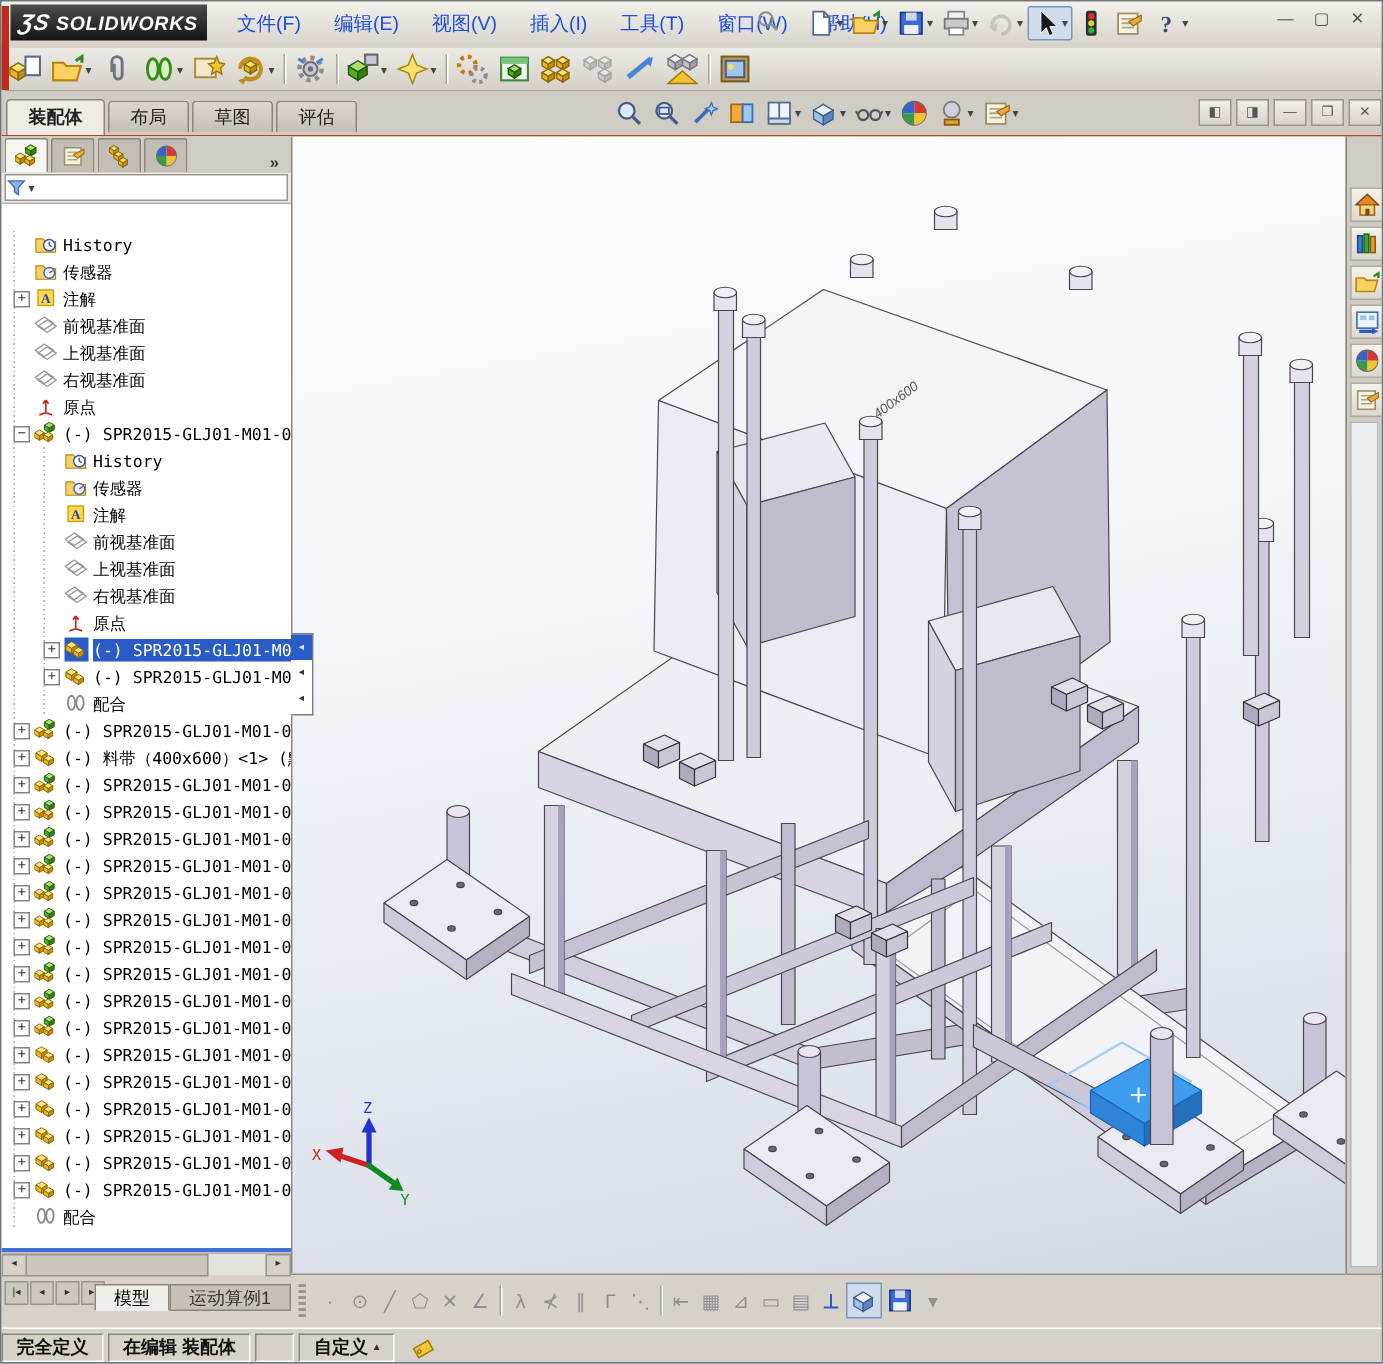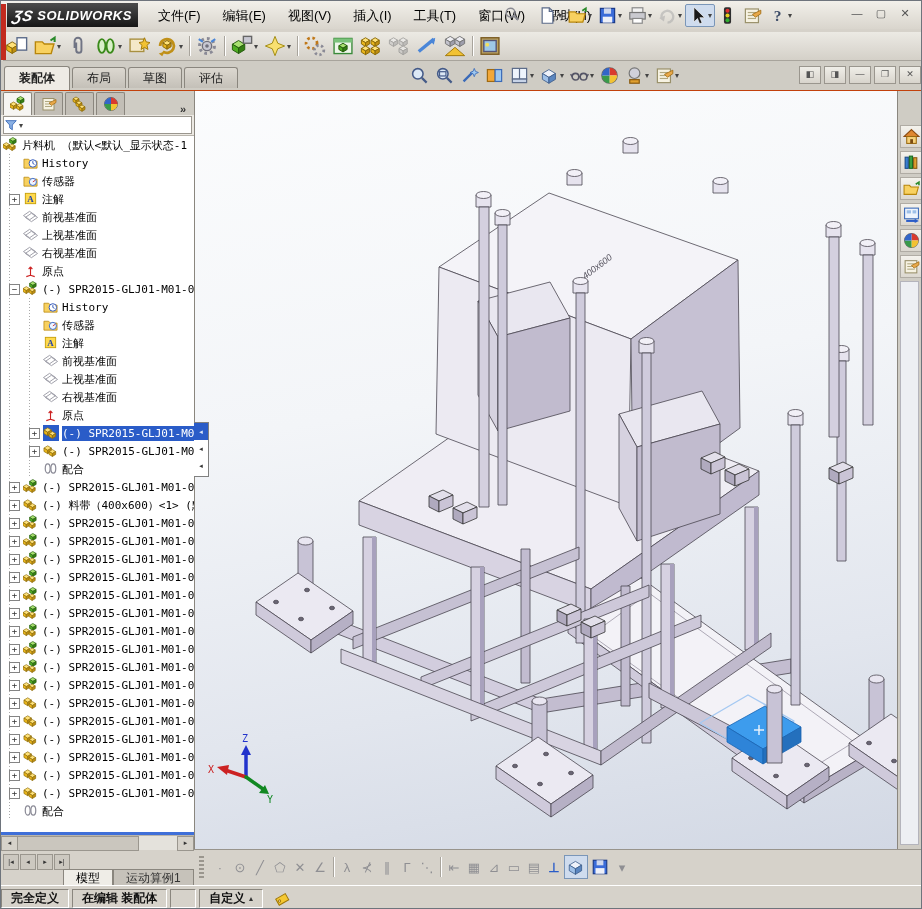--- a/index.html
+++ b/index.html
@@ -7,21 +7,21 @@
        overflow:hidden;border:1px solid #6e747c;box-sizing:border-box;}
   .abs{position:absolute;}
   
   #titlebar{left:0;top:0;width:922px;height:28px;background:linear-gradient(#f2f0ea,#d9d5cd);}
   #redstrip{left:0;top:3px;width:5px;height:56px;background:#c22a1e;z-index:30;}
   #logo{left:6px;top:2px;width:131px;height:24px;background:linear-gradient(#4c4c4c,#161616);color:#fff;
         display:flex;align-items:center;justify-content:center;font-style:italic;font-weight:bold;
         font-size:13px;letter-spacing:.5px;}
   #logo .mark{font-size:15px;margin-right:4px;transform:skewX(-12deg);display:inline-block;}
   #menubar{left:146px;top:4px;height:20px;display:flex;}
-  .menuitem{padding:2px 11px;font-size:13px;color:#000000;cursor:default;}
+  .menuitem{padding:2px 11px;font-size:13px;color:#1d4ed8;cursor:default;}
   #searchmag{left:503px;top:5px;}
   #maintoolbar{left:534px;top:3px;height:22px;display:flex;align-items:center;}
   #winctrl{right:4px;top:4px;display:flex;}
   .winbtn{width:24px;height:18px;text-align:center;line-height:17px;color:#555;font-size:11px;}
   
   .tbtn{display:inline-flex;align-items:center;padding:1px 2px;border:1px solid transparent;border-radius:2px;}
   .tbtn.pressed{background:#cfdcee;border-color:#7a96b8;}
   .tbtn.disabled svg{filter:grayscale(1) opacity(.55);}
   .caret{font-size:8px;color:#444;margin-left:1px;}
   .tsep{width:1px;height:20px;background:#a8a49c;margin:0 3px;box-shadow:1px 0 0 #fff;}
@@ -72,21 +72,21 @@
   #taskpane{left:896px;top:90px;width:26px;height:758px;background:#cfccc4;border-left:1px solid #8a867e;}
   .tpicon{position:absolute;left:2px;width:21px;height:21px;border:1px solid #b0aca4;background:linear-gradient(#f4f2ec,#dcd8d0);
           display:flex;align-items:center;justify-content:center;}
   #tpstrip{position:absolute;left:2px;top:190px;bottom:4px;width:17px;background:#edeff3;border:1px solid #b4b4bc;}
   
   #bottomband{left:0;top:848px;width:922px;height:36px;background:#d6d2ca;border-top:1px solid #98948c;}
   #navbtns{left:2px;top:4px;display:flex;gap:1px;}
   .navb{width:14px;height:14px;border:1px solid #9a968e;background:#ccc8c0;font-size:7px;color:#333;
         text-align:center;line-height:13px;}
   .bottab{display:inline-block;height:16px;line-height:16px;padding:0 12px;font-size:12px;border:1px solid #8a867e;}
-  #bottabs{left:62px;top:18px;}
+  #bottabs{left:62px;top:6px;}
   .bottab.active{background:#efede7;border-bottom:1px solid #efede7;}
   .bottab.inactive{background:#c6c2ba;color:#333;}
   #sketchbar{left:198px;top:3px;height:28px;display:flex;align-items:center;background:#d6d2ca;}
   #dragdots{width:5px;height:22px;margin-right:6px;background:repeating-linear-gradient(to bottom,#9a968e 0 2px,transparent 2px 4px);}
   .skg{width:20px;text-align:center;font-size:13px;color:#8f8f93;}
   .skg.blue{color:#2a5cc8;font-weight:bold;}
   .skbtn{display:inline-flex;padding:2px;border:1px solid transparent;}
   .skbtn.pressed{background:#cfdcee;border-color:#7a96b8;}
   
   #statusbar{left:0;top:884px;width:922px;height:25px;background:#d6d2ca;border-top:1px solid #fff;
@@ -713,36 +713,20 @@
       <div id="filterbox">
         <span id="funnel">
             <svg width="14" height="14" viewBox="0 0 16 16">
               <path d="M2,3 h12 l-4.5,5 v5.5 l-3,-2.2 v-3.3 z" fill="#8ab0e4" stroke="#3a6ab8"></path>
             </svg>
           </span>
         <span class="caret">▾</span>
       </div>
     </div>
     <div id="tree" class="abs">
-        <div class="trow" style="top: 0px;">
-          <span class="ticon" style="left: 2px;">
-            <svg width="15" height="15" viewBox="0 0 16 16">
-              <polygon points="0,8.1 3.5,6 7,8.1 3.5,10.2" fill="#ffe27a" stroke="#8a6a08" stroke-width="0.7"></polygon>
-              <polygon points="0,8.1 3.5,10.2 3.5,13.35 0,11.25" fill="#eab61c" stroke="#8a6a08" stroke-width="0.7"></polygon>
-              <polygon points="3.5,10.2 7,8.1 7,11.25 3.5,13.35" fill="#c08f10" stroke="#8a6a08" stroke-width="0.7"></polygon>
-              <polygon points="7,2.6 10.5,0.5 14,2.6 10.5,4.7" fill="#a8e070" stroke="#245c0c" stroke-width="0.7"></polygon>
-              <polygon points="7,2.6 10.5,4.7 10.5,7.85 7,5.75" fill="#4fae22" stroke="#245c0c" stroke-width="0.7"></polygon>
-              <polygon points="10.5,4.7 14,2.6 14,5.75 10.5,7.85" fill="#357f13" stroke="#245c0c" stroke-width="0.7"></polygon>
-              <polygon points="6.5,9.45 9.75,7.5 13,9.45 9.75,11.4" fill="#ffe27a" stroke="#8a6a08" stroke-width="0.7"></polygon>
-              <polygon points="6.5,9.45 9.75,11.4 9.75,14.325000000000001 6.5,12.375" fill="#eab61c" stroke="#8a6a08" stroke-width="0.7"></polygon>
-              <polygon points="9.75,11.4 13,9.45 13,12.375 9.75,14.325000000000001" fill="#c08f10" stroke="#8a6a08" stroke-width="0.7"></polygon>
-            </svg>
-          </span>
-          <span class="tlabel" style="left: 21px;">片料机  （默认&lt;默认_显示状态-1</span>
-        </div>
         <div class="trow" style="top: 18px;">
           <span class="tline" style="left: 8px;"></span>
           <span class="ticon" style="left: 22px;">
             <svg width="15" height="15" viewBox="0 0 16 16">
               <path d="M1,4.5 l5,0 2,2 7,0 0,7.5 -14,0 z" fill="#f8d160" stroke="#b8860b" stroke-width="0.8"></path>
               <circle cx="10.5" cy="9" r="4" fill="#fff" stroke="#2a52b8"></circle>
               <path d="M10.5,9 V6.5 M10.5,9 L12.3,10" stroke="#2a52b8" fill="none"></path>
             </svg>
           </span>
           <span class="tlabel" style="left: 41px;">History</span>

